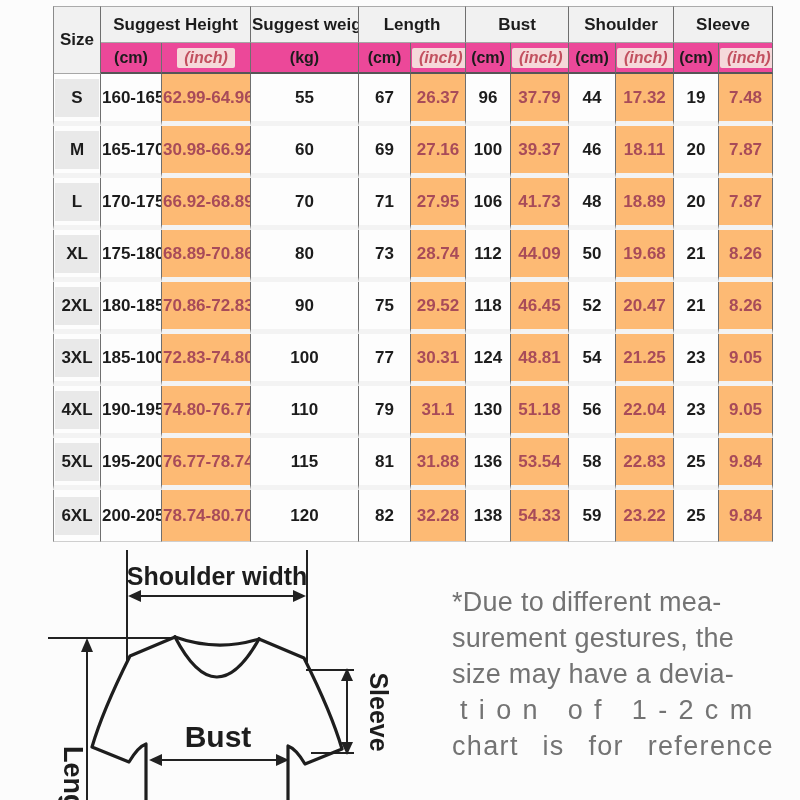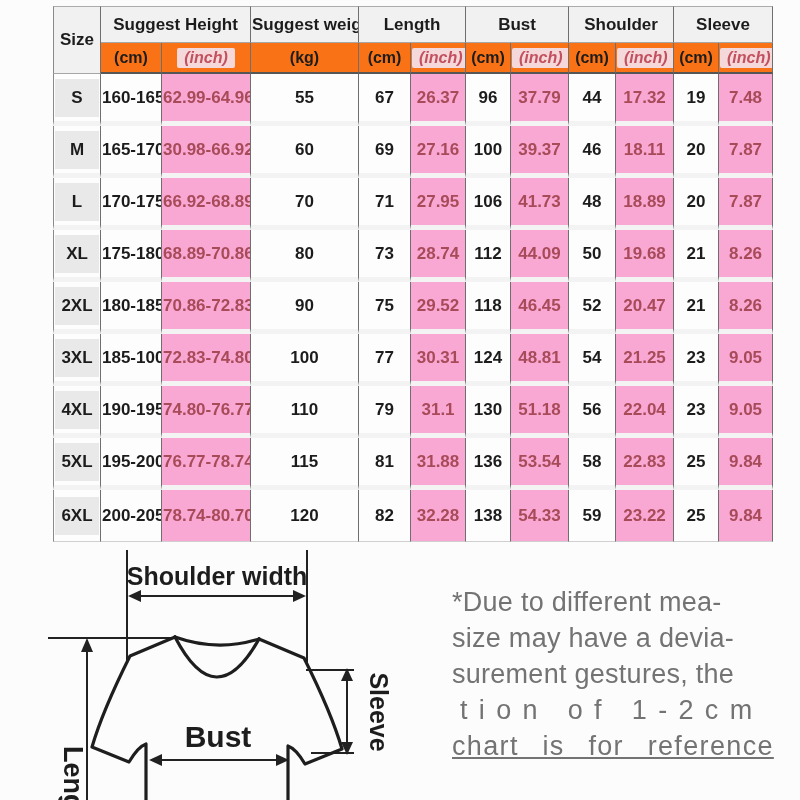--- a/index.html
+++ b/index.html
@@ -17,46 +17,46 @@
     text-align:center;vertical-align:middle;
     border-right:1px solid #6f6f6f;
     font-weight:700;color:#1c1c1c;overflow:hidden;white-space:nowrap;
   }
   .first-col{border-left:1px solid #8a8a8a;}
   thead tr.group-row th{
     height:33px;font-size:17px;background:#f1f1f1;
     border-top:1px solid #ababab;border-bottom:1px solid #a6a6a6;
   }
   thead tr.unit-row th{
-    height:27px;font-size:16px;background:#f97316;
+    height:27px;font-size:16px;background:#ec4899;
     border-bottom:2px solid #565656;
   }
   th.size-head{border-bottom:2px solid #565656;}
   .unit-chip{display:inline-block;padding:1px 7px;border-radius:2px;font-style:italic;}
   .chip-inch{background:#f5d9da;color:#c2505f;}
   tbody tr{height:52px;}
   tbody td{
     font-size:17px;background:#fdfdfd;
     border-bottom:5px solid #f3f3f3;
   }
   tbody tr:last-child td{border-bottom:1px solid #cfcfcf;}
-  td.c-inch{color:#a84b59;background:#f9a8d4;text-align:center;}
+  td.c-inch{color:#a84b59;background:#fdba74;text-align:center;}
   td.c-size{background:#fdfdfd;}
   .size-chip{display:inline-block;min-width:40px;padding:9px 2px;background:#e9e9e9;font-size:17px;}
   
   .diagram{position:absolute;left:0;top:540px;width:430px;height:260px;}
   .diagram svg{display:block;}
   
   .note{
     position:absolute;left:452px;top:584px;width:348px;
     font-size:27px;line-height:36px;color:#737373;font-weight:400;
     letter-spacing:0.01em;
   }
   .note .spread{letter-spacing:0.42em;white-space:nowrap;margin-left:8px;}
-  .note .spread2{word-spacing:0.55em;letter-spacing:0.05em;white-space:nowrap;text-decoration:underline;}
+  .note .spread2{word-spacing:0.55em;letter-spacing:0.05em;white-space:nowrap;}
 </style>
 </head>
 <body>
 
 <div class="table-wrap">
   <table class="size-chart">
     <colgroup>
       <col style="width:48px">
         <col style="width:61px">
         <col style="width:89px">
@@ -261,17 +261,17 @@
       <text x="217" y="45" text-anchor="middle" font-size="25" font-weight="600">Shoulder width</text>
       <text x="218" y="207" text-anchor="middle" font-size="30" font-weight="600">Bust</text>
       <text x="370" y="172" text-anchor="middle" font-size="25" font-weight="600" transform="rotate(90 370 172)">Sleeve</text>
       <text x="64" y="206" text-anchor="start" font-size="27" font-weight="600" transform="rotate(90 64 206)">Length</text>
     </g>
   </svg>
 </div>
 
 <div class="note">
   <div>*Due to different mea-</div>
+  <div>surement gestures, the</div>
   <div>size may have a devia-</div>
-  <div>surement gestures, the</div>
   <div class="spread">tion of 1-2cm</div>
   <div class="spread2">chart is for reference</div>
 </div>
 
 </body></html>

